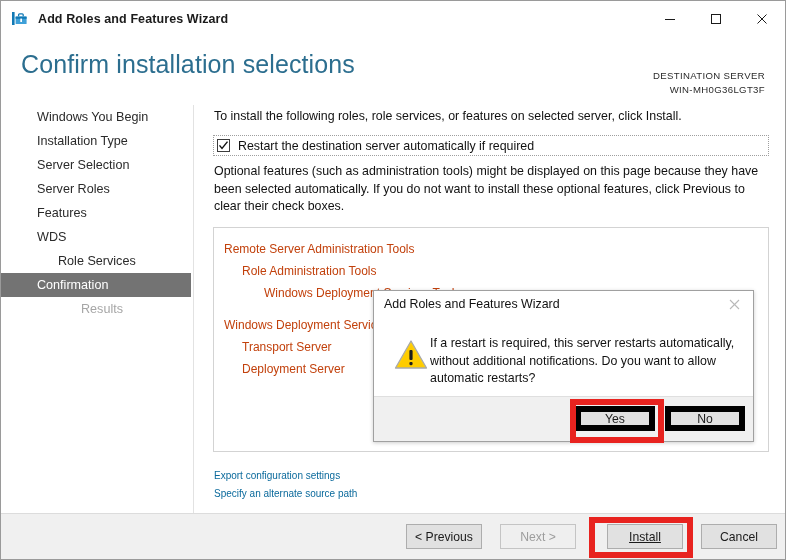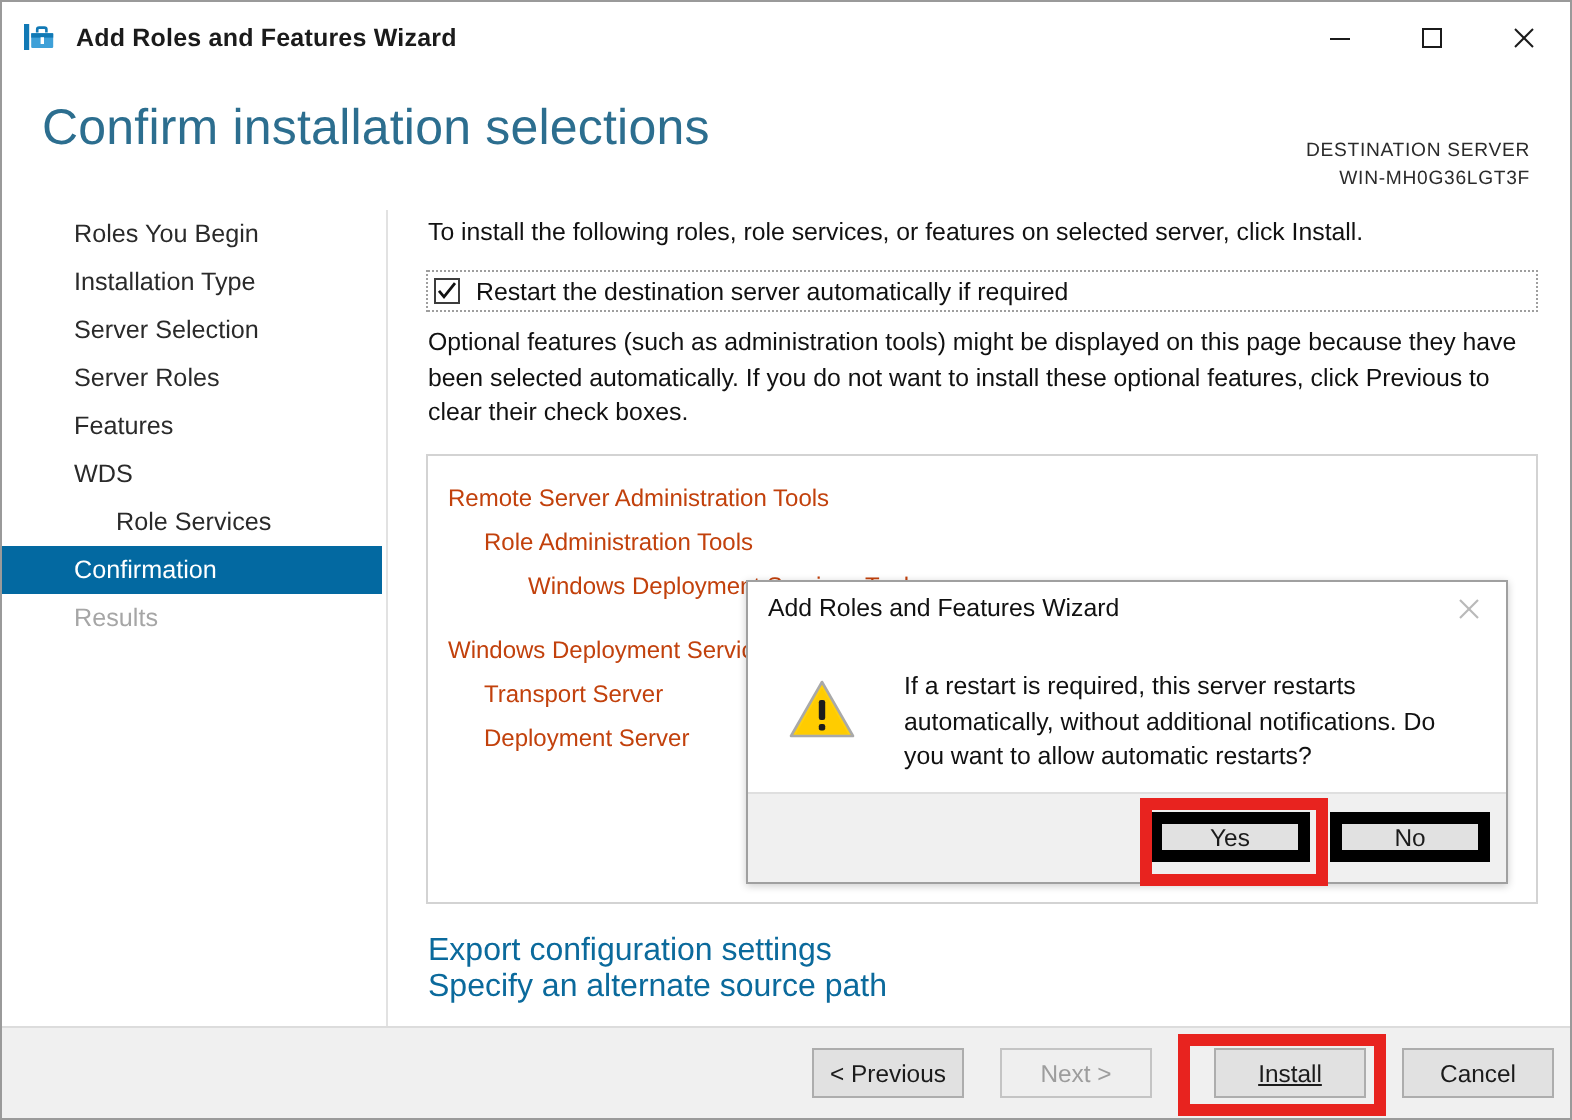--- a/index.html
+++ b/index.html
@@ -116,25 +116,25 @@
     line-height: 24px;
     padding-left: 36px;
     font-size: 12.6px;
     color: #2a2a2a;
     white-space: nowrap;
     box-sizing: border-box;
     cursor: default;
   }
   .nav-item.indent { padding-left: 57px; }
   .nav-item.active {
-    background: #0369a1;
+    background: #737373;
     color: #ffffff;
     margin-right: 2px;
   }
-  .nav-item.disabled { color: #a6a6a6; }
+  .nav-item.disabled { color: #a6a6a6; margin-left: 44px; }
 
   
   #content {
     position: absolute;
     left: 194px;
     top: 104px;
     right: 0;
     bottom: 45px;
     background: #ffffff;
   }
@@ -208,21 +208,21 @@
   .feat-spacer { height: 10px; }
 
   
   #links {
     position: absolute;
     left: 19px;
     top: 362px;
   }
   .wiz-link {
     display: block;
-    font-size: 16px;
+    font-size: 10px;
     color: #0b6a9c;
     line-height: 18px;
     text-decoration: none;
     white-space: nowrap;
     cursor: pointer;
   }
 
   
   #footer {
     position: absolute;
@@ -301,21 +301,21 @@
     align-items: flex-start;
   }
   #warn-icon {
     width: 34px;
     height: 31px;
     margin-left: 20px;
     margin-top: 20px;
     flex: 0 0 auto;
   }
   #modal-message {
-    margin-left: 24px;
+    margin-left: 2px;
     margin-top: 16px;
     margin-right: 12px;
     font-size: 12.4px;
     color: #111111;
     line-height: 17.5px;
   }
   #modal-footer {
     position: absolute;
     left: 0; right: 0;
     bottom: 0;
@@ -400,21 +400,21 @@
 
   <div id="header">
     <div id="page-title">Confirm installation selections</div>
     <div id="dest-server">
       <span class="dest-label">DESTINATION SERVER</span>
       <span class="dest-name">WIN-MH0G36LGT3F</span>
     </div>
   </div>
 
   <div id="sidebar">
-    <div class="nav-item">Roles You Begin</div>
+    <div class="nav-item">Windows You Begin</div>
     <div class="nav-item">Installation Type</div>
     <div class="nav-item">Server Selection</div>
     <div class="nav-item">Server Roles</div>
     <div class="nav-item">Features</div>
     <div class="nav-item">WDS</div>
     <div class="nav-item indent">Role Services</div>
     <div class="nav-item active">Confirmation</div>
     <div class="nav-item disabled">Results</div>
   </div>
 

